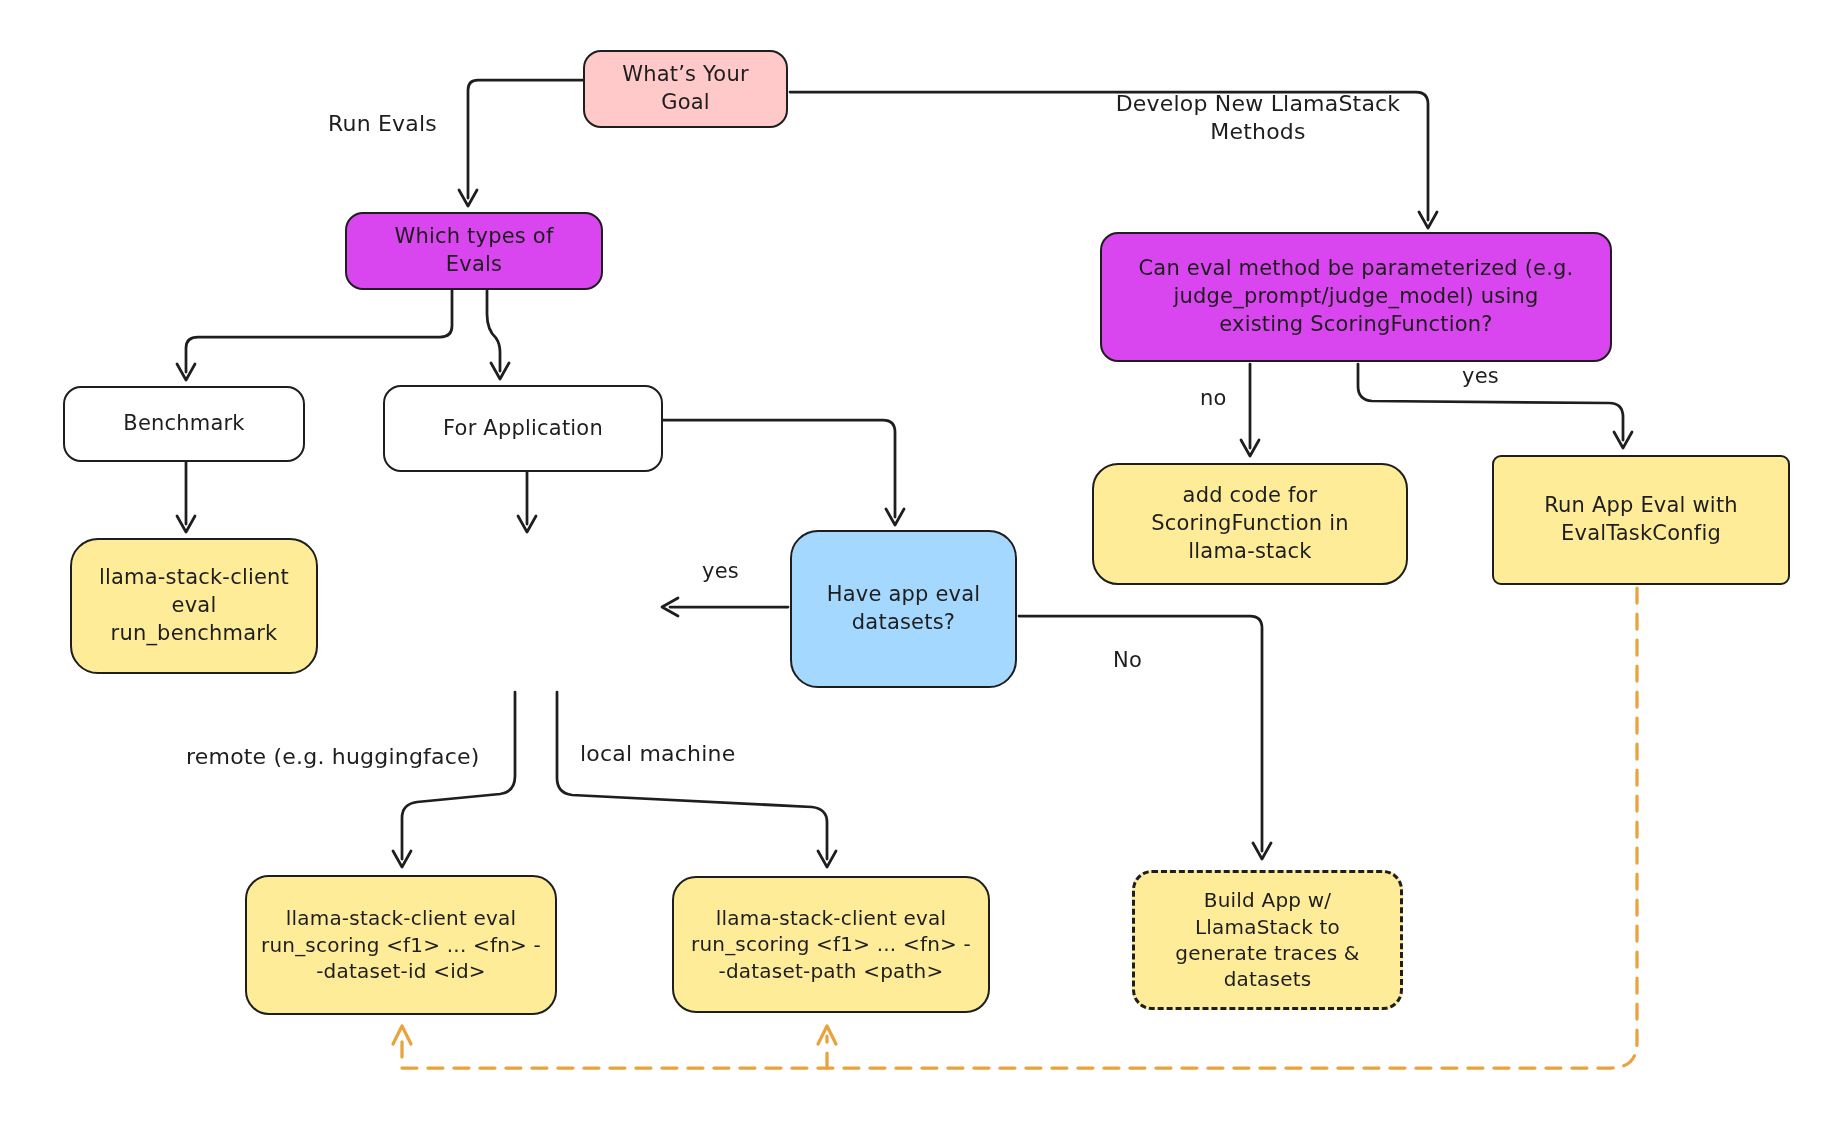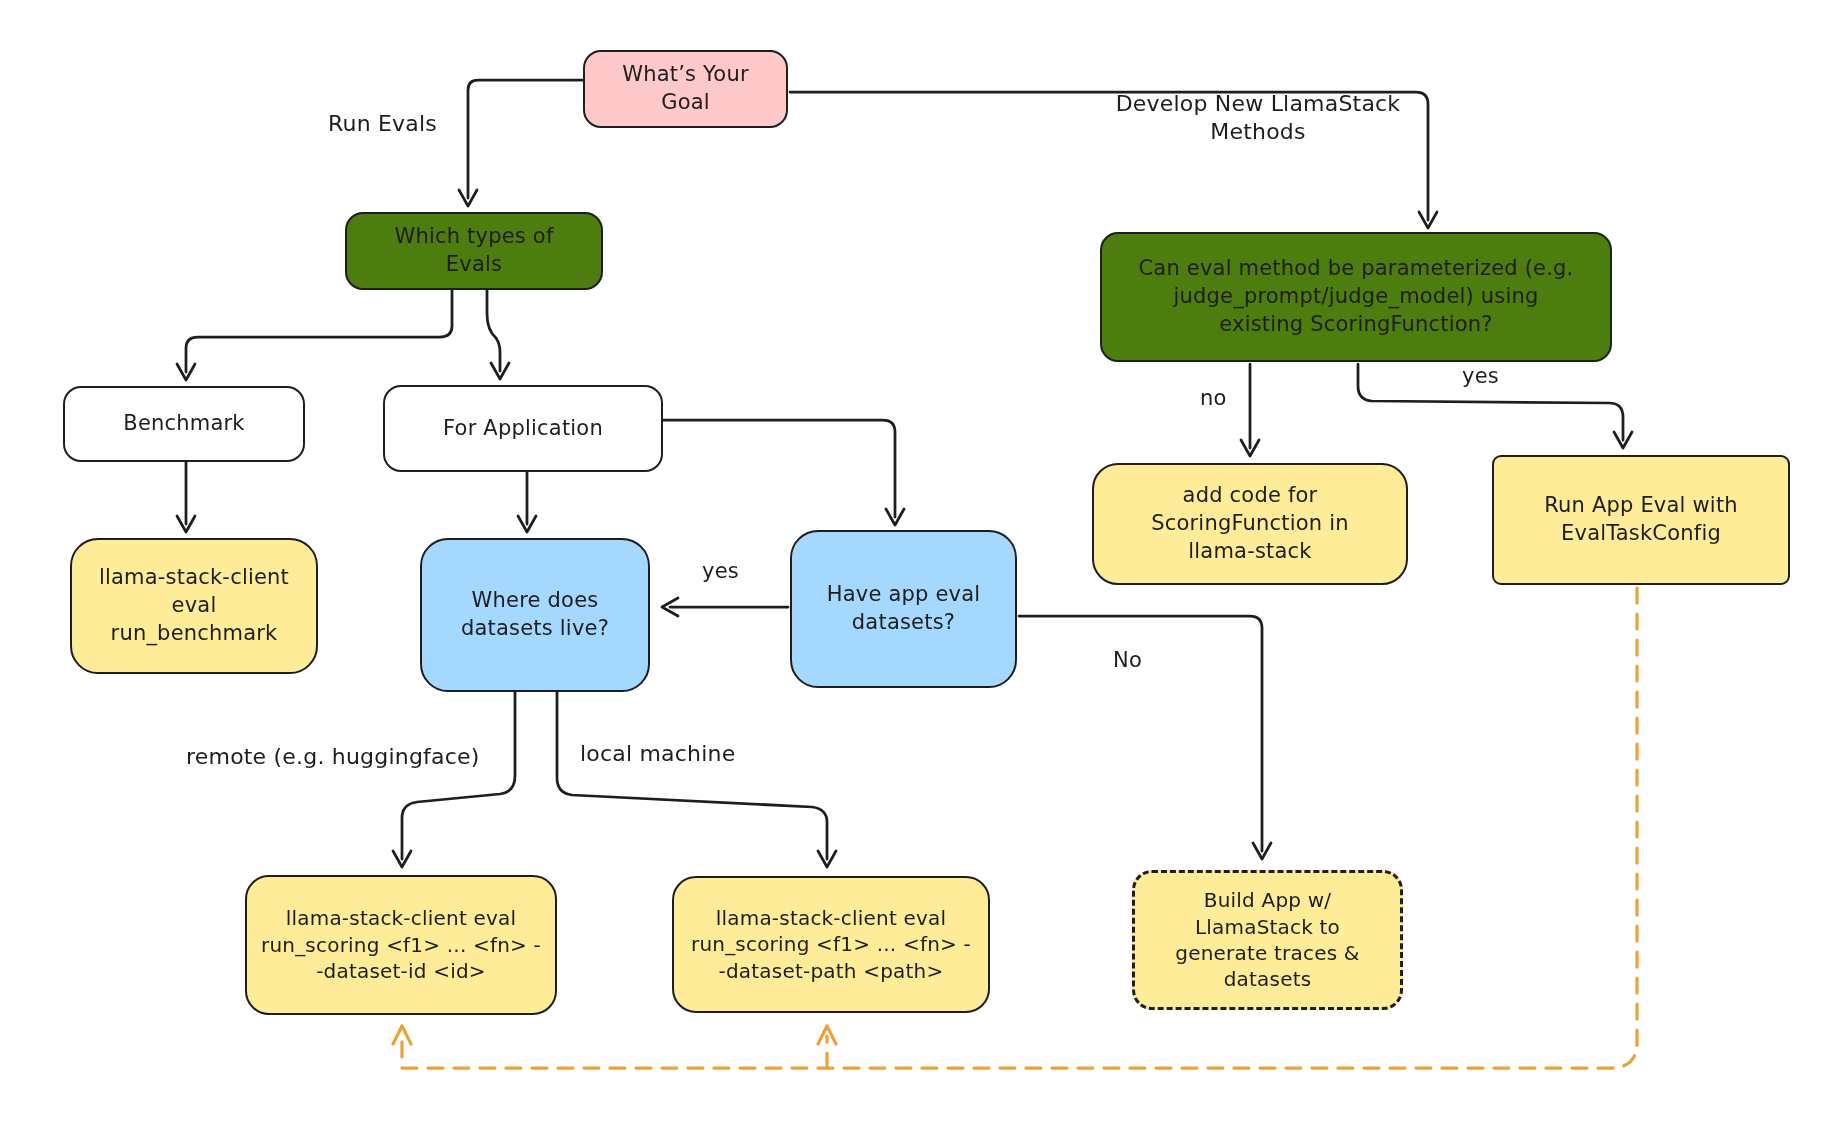--- a/index.html
+++ b/index.html
@@ -17,21 +17,21 @@
     display:flex;align-items:center;justify-content:center;
     text-align:center;
     border:2.6px solid #1e1e1e;
     border-radius:18px;
     font-size:21px;line-height:1.32;
     padding:6px 14px;
     box-sizing:border-box;
     letter-spacing:.2px;
   }
   .fill-pink{background:#ffc9c9;}
-  .fill-green{background:#4d7c0f;}
+  .fill-green{background:#d946ef;}
   .fill-blue{background:#a5d8ff;border-radius:28px;}
   .fill-yellow{background:#ffec99;}
   .fill-white{background:#ffffff;}
   .cmd{font-size:20px;}
   .dashed{border-style:dashed;border-width:3px;}
   .edge-label{
     position:absolute;
     font-size:22px;line-height:1.25;
     color:#1e1e1e;white-space:pre;
     letter-spacing:.2px;
@@ -86,21 +86,20 @@
   <div class="node fill-green" style="left:345px;top:212px;width:258px;height:78px;padding:6px 34px;">Which types of Evals</div>
 
   <div class="node fill-green" style="left:1100px;top:232px;width:512px;height:130px;padding:6px 30px;">Can eval method be parameterized (e.g. judge_prompt/judge_model) using existing ScoringFunction?</div>
 
   <div class="node fill-white" style="left:63px;top:386px;width:242px;height:76px;">Benchmark</div>
 
   <div class="node fill-white" style="left:375px;top:385px;width:280px;height:87px;margin-left:8px;">For Application</div>
 
   <div class="node fill-yellow" style="left:70px;top:538px;width:248px;height:136px;border-radius:28px;">llama-stack-client eval run_benchmark</div>
 
-  <div class="node fill-blue" style="left:420px;top:538px;width:230px;height:154px;padding:6px 26px;">Where does datasets live?</div>
 
   <div class="node fill-blue" style="left:790px;top:530px;width:227px;height:158px;padding:6px 28px;">Have app eval datasets?</div>
 
   <div class="node fill-yellow" style="left:1092px;top:463px;width:316px;height:122px;padding:6px 38px;border-radius:26px;">add code for ScoringFunction in llama-stack</div>
 
   <div class="node fill-yellow" style="left:1492px;top:455px;width:298px;height:130px;border-radius:9px;">Run App Eval with EvalTaskConfig</div>
 
   <div class="node fill-yellow cmd" style="left:245px;top:875px;width:312px;height:140px;border-radius:24px;">llama-stack-client eval run_scoring &lt;f1&gt; ... &lt;fn&gt; --dataset-id &lt;id&gt;</div>
 
   <div class="node fill-yellow cmd" style="left:672px;top:876px;width:318px;height:137px;border-radius:24px;">llama-stack-client eval run_scoring &lt;f1&gt; ... &lt;fn&gt; --dataset-path &lt;path&gt;</div>

